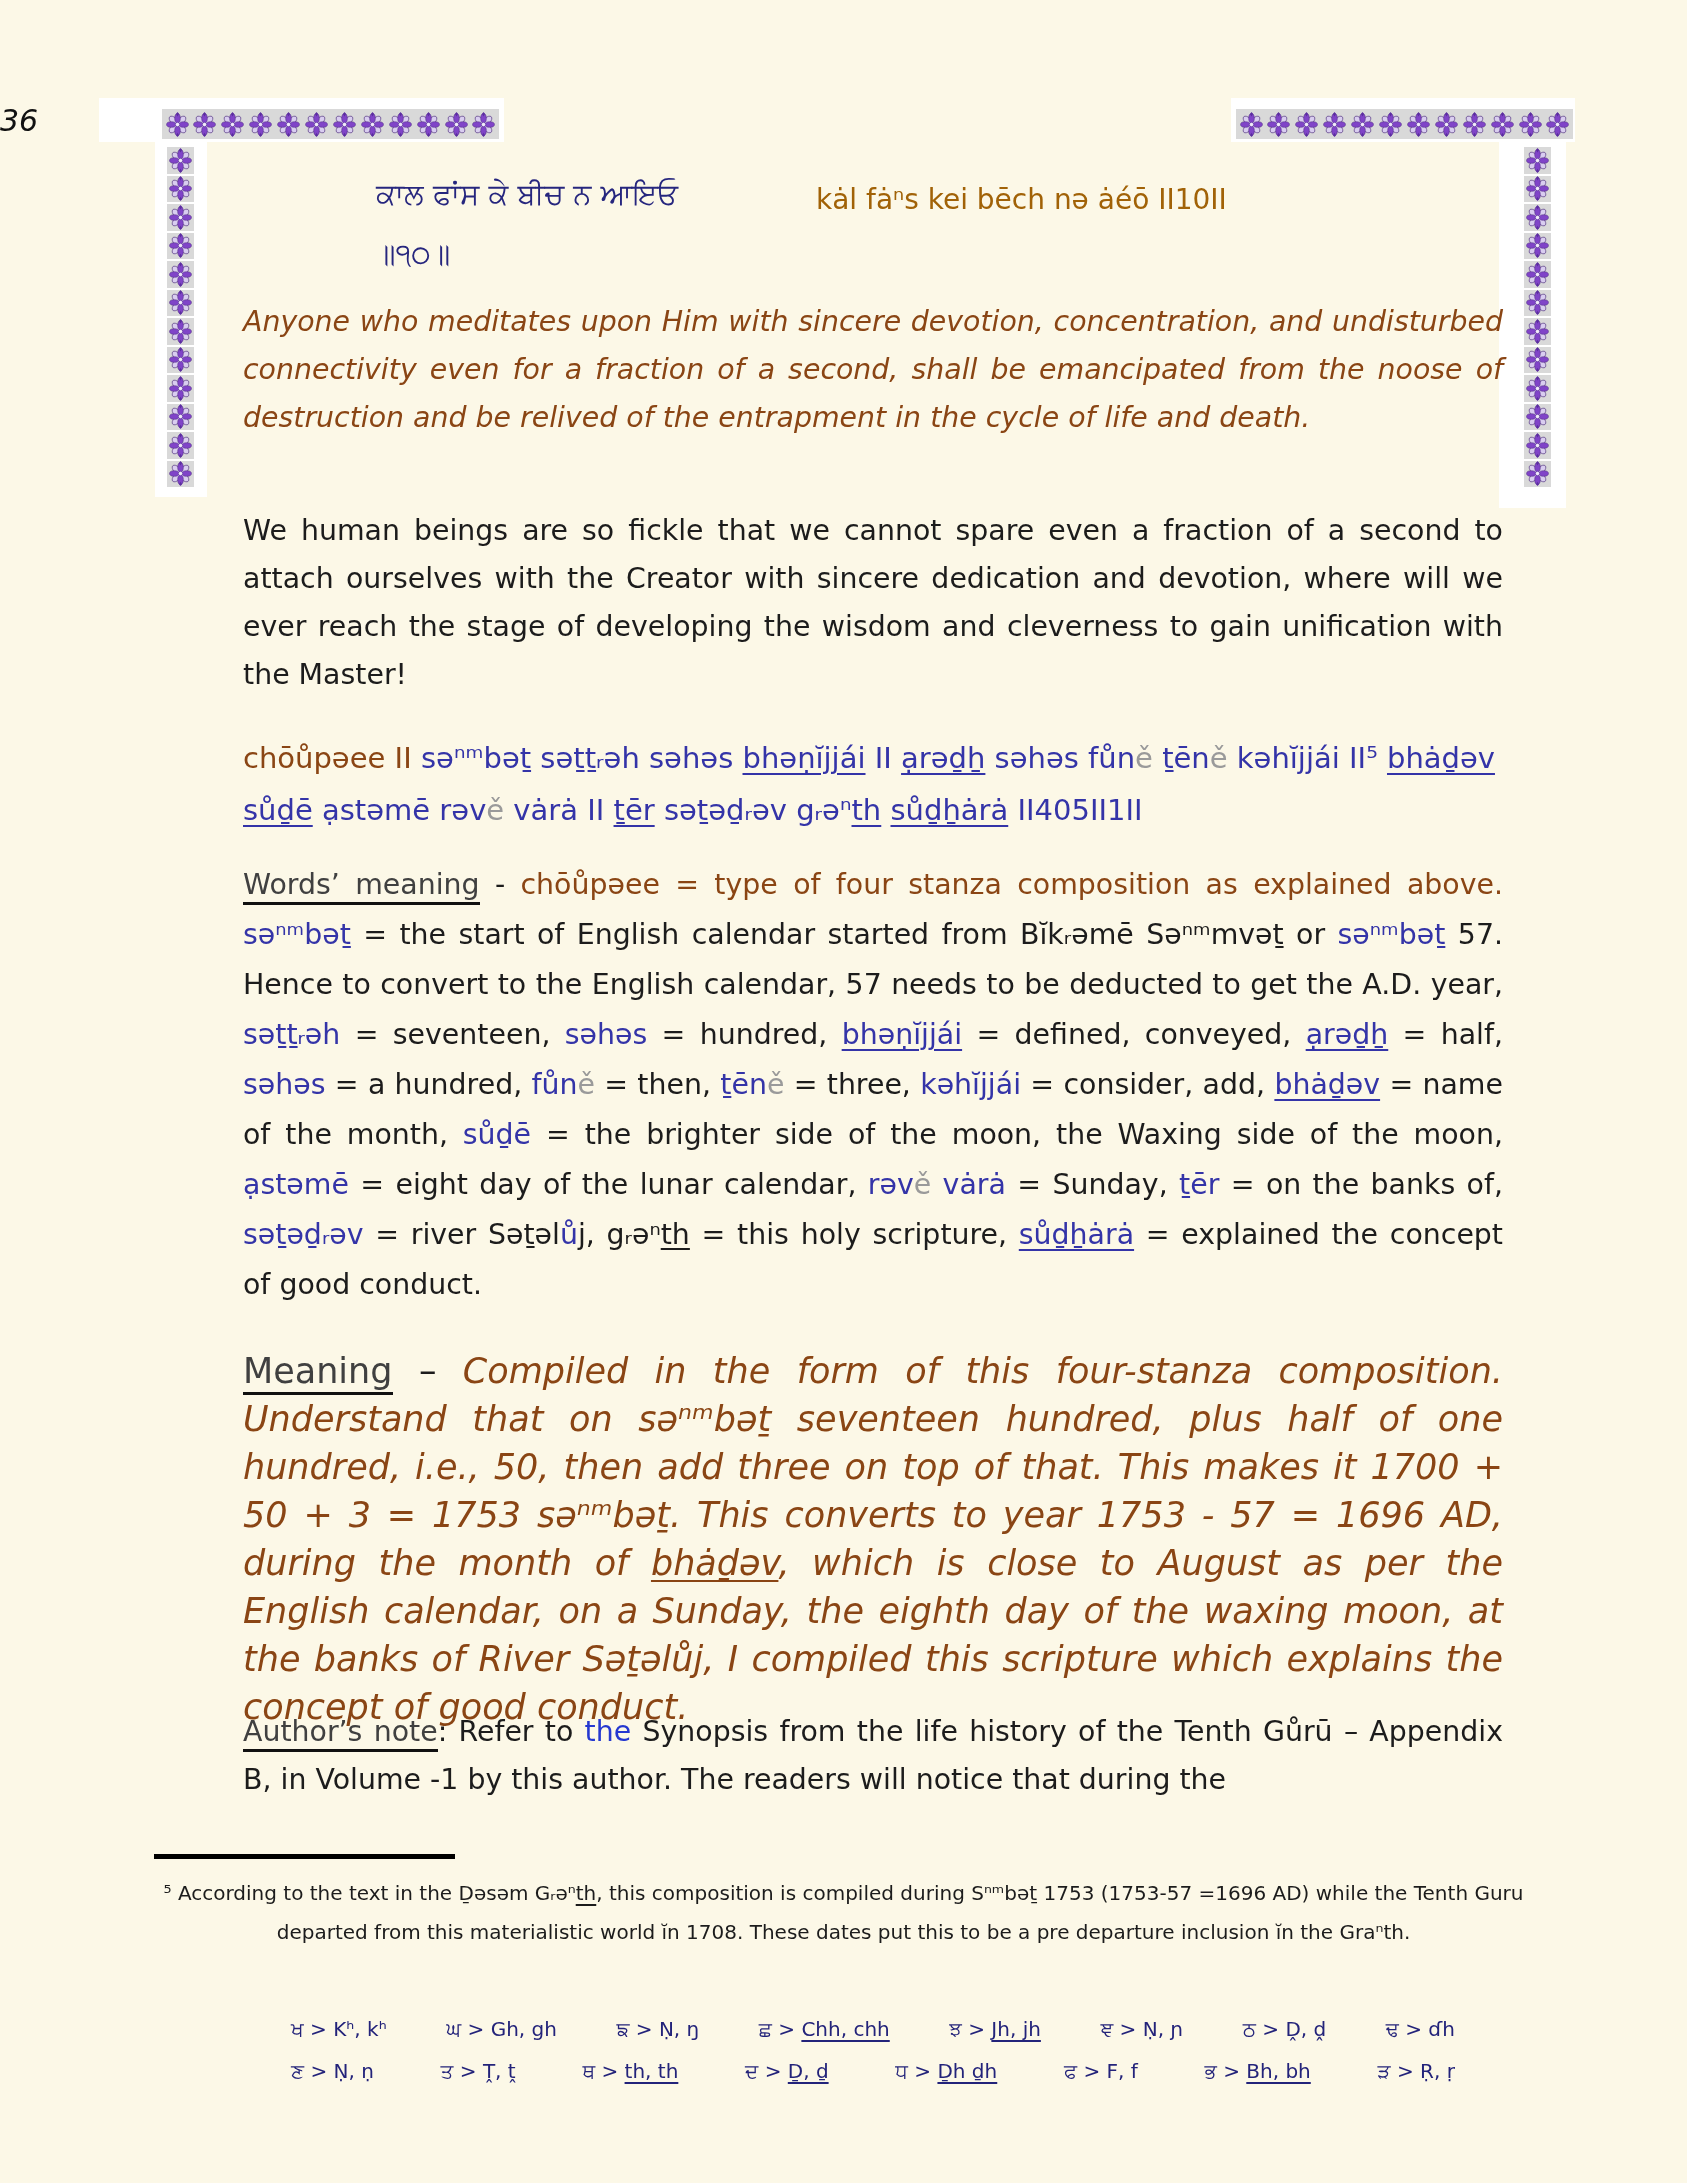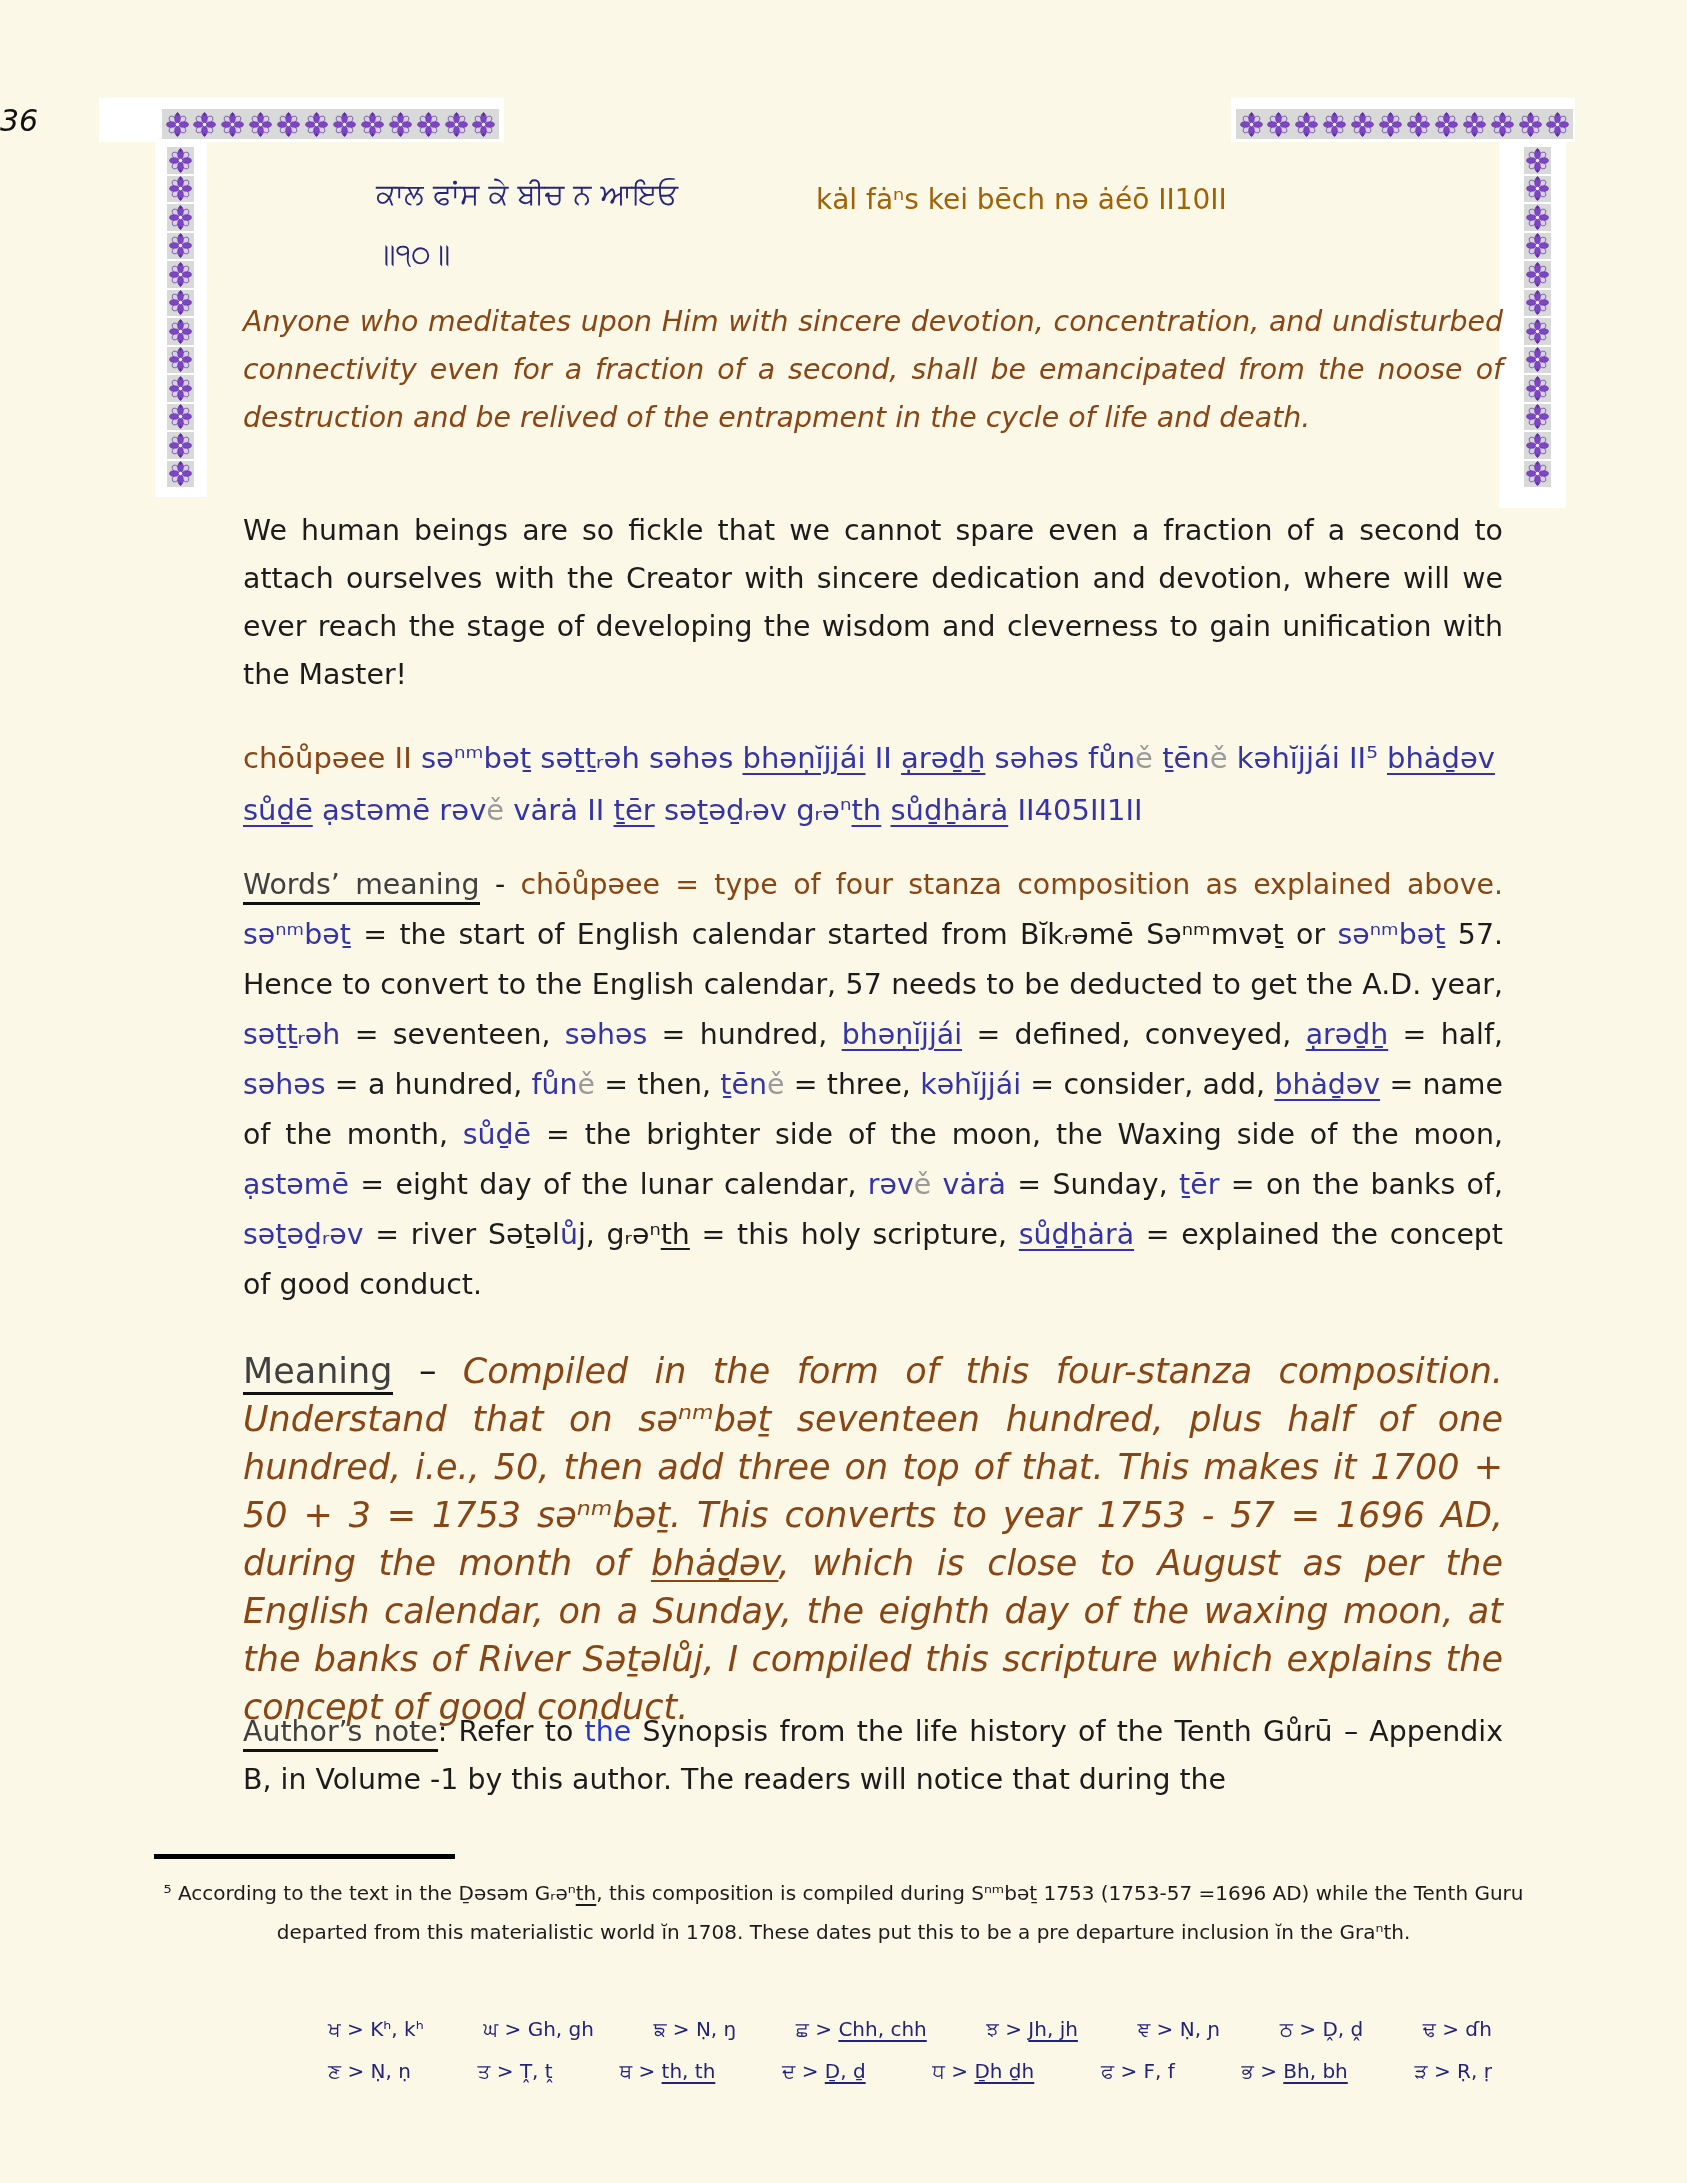--- a/index.html
+++ b/index.html
@@ -27,21 +27,21 @@
   .translation{top:298px;font-size:28.4px;line-height:48px;font-style:italic;color:#8a4514;}
   .commentary{top:507px;font-size:28.4px;line-height:48px;color:#1c1c1c;}
   .couplet{top:732px;font-size:29px;line-height:52px;text-align:left;}
   .words{top:860px;font-size:28.4px;line-height:50px;}
   .meaning{top:1347px;font-size:35px;line-height:48px;}
   .authors{top:1708px;font-size:28.4px;line-height:48px;}
   
   .fnrule{position:absolute;left:154px;top:1854px;width:301px;height:4.6px;background:#000;}
   .footnote{position:absolute;left:154px;top:1874px;width:1379px;font-size:20px;line-height:39px;text-align:center;color:#1c1c1c;}
   
-  .keyrow{position:absolute;left:291px;width:1164px;display:flex;justify-content:space-between;font-size:20px;color:#23237a;margin-left:37px;}
+  .keyrow{position:absolute;left:291px;width:1164px;display:flex;justify-content:space-between;font-size:20px;color:#23237a;}
   .keyrow1{top:2017px;}
   .keyrow2{top:2059px;}
   .keycell{white-space:nowrap;}
   
   .seg-k{color:#1c1c1c;}
   .seg-ku{color:#404040;border-bottom:3.3px solid #111;padding-bottom:1px;}
   .seg-kt{color:#1c1c1c;text-decoration:underline;text-underline-offset:4px;text-decoration-thickness:1.7px;}
   .seg-b{color:#3434a8;}
   .seg-bu{color:#3434a8;text-decoration:underline;text-underline-offset:4.6px;text-decoration-thickness:2px;}
   .seg-br{color:#8a4514;}

